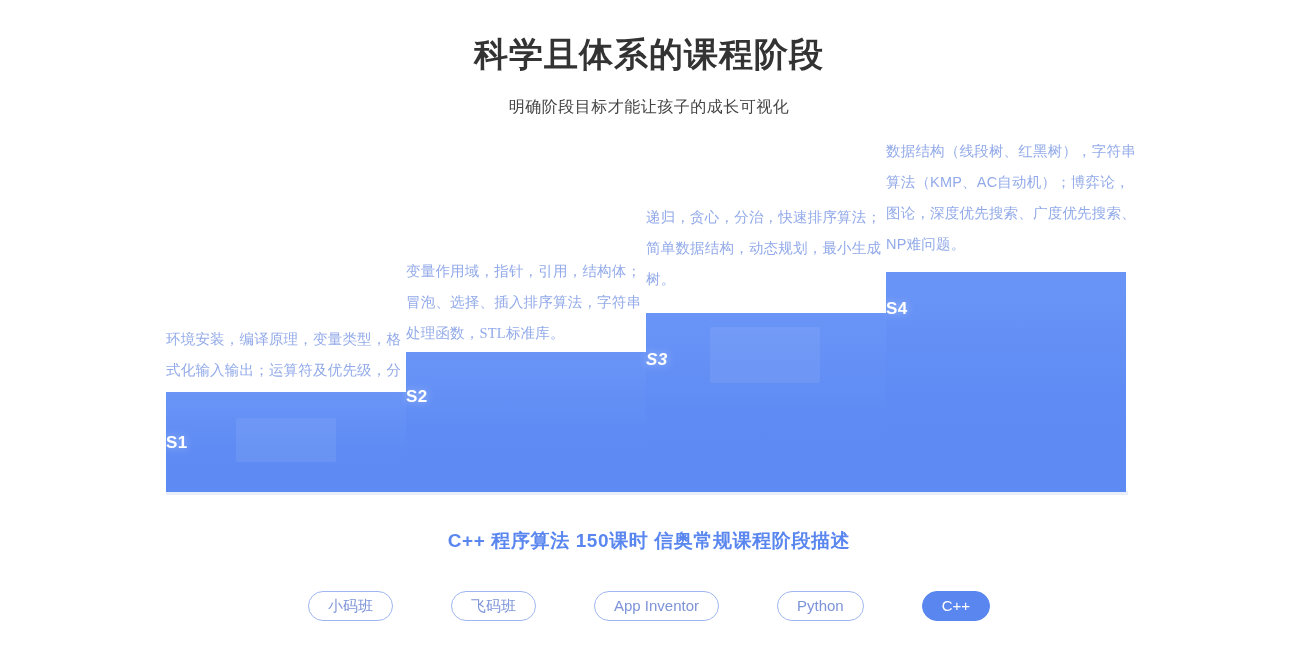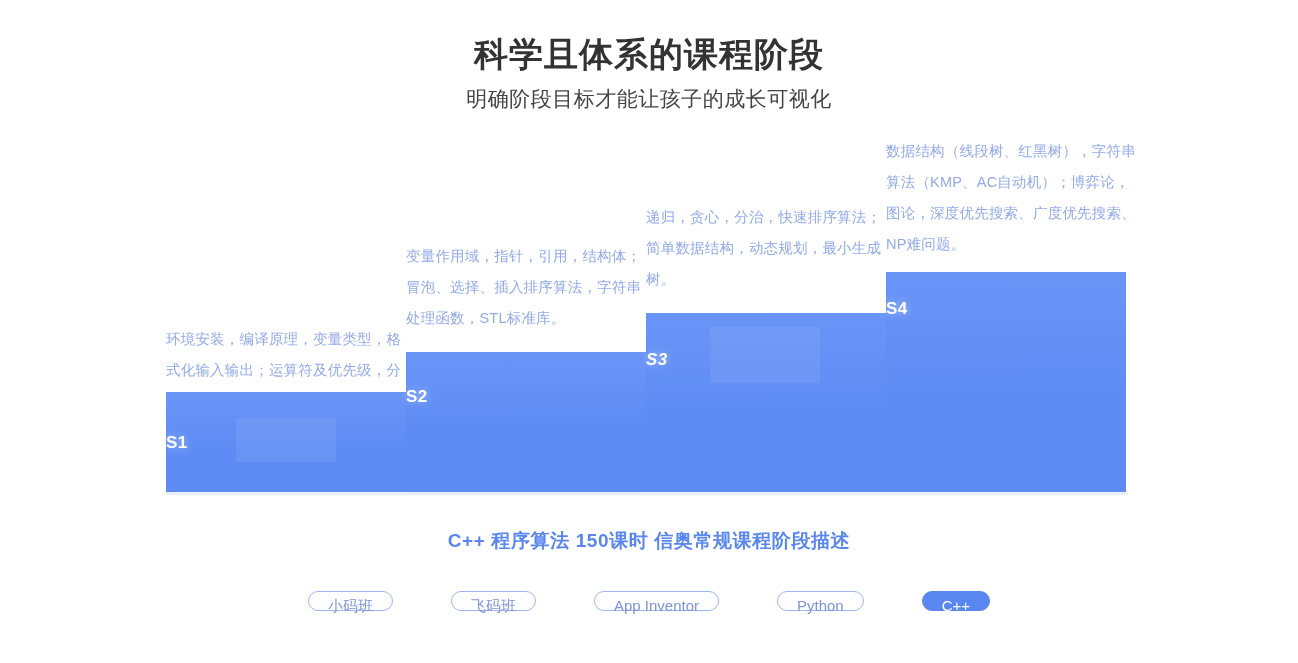--- a/index.html
+++ b/index.html
@@ -32,23 +32,23 @@
   .page-title {
     margin: 0;
     padding-top: 32px;
     font-size: 34px;
     line-height: 44px;
     font-weight: 700;
     color: #333333;
     letter-spacing: 1px;
   }
   .page-subtitle {
-    margin: 0;
+    margin: 8px;
     padding-top: 8px;
-    font-size: 21px;
+    font-size: 16px;
     line-height: 30px;
     font-weight: 400;
     color: #444444;
     letter-spacing: 0.5px;
   }
 
   
   .chart {
     position: absolute;
     left: 0;
@@ -101,21 +101,21 @@
 
   
   #stage-1 { left: 166px; top: 260px; width: 240px; height: 232px; }
   #stage-1 .stage-bar { height: 100px; padding-left: 10px; }
   #stage-1 .stage-label { top: 41px; }
   #stage-1 .stage-desc { left: 0px; top: 16px; width: 240px; margin-top: 48px; }
 
   #stage-2 { left: 406px; top: 240px; width: 240px; height: 252px; }
   #stage-2 .stage-bar { height: 140px; }
   #stage-2 .stage-label { top: 35px; }
-  #stage-2 .stage-desc { left: 0px; top: 1px; width: 238px; }
+  #stage-2 .stage-desc { left: 0px; top: 16px; width: 238px; font-family: Liberation Serif, serif; }
 
   #stage-3 { left: 646px; top: 202px; width: 240px; height: 290px; }
   #stage-3 .stage-bar { height: 179px; }
   #stage-3 .stage-label { top: 37px; font-style: italic; }
   #stage-3 .stage-desc { left: 0px; top: 0px; width: 240px; }
 
   #stage-4 { left: 886px; top: 136px; width: 240px; height: 356px; }
   #stage-4 .stage-bar { height: 220px; }
   #stage-4 .stage-label { top: 27px; }
   #stage-4 .stage-desc { left: 0px; top: 0px; width: 250px; }
@@ -148,21 +148,21 @@
     left: 0;
     top: 591px;
     width: 1298px;
     display: flex;
     justify-content: center;
     align-items: center;
     gap: 58px;
   }
   .tab {
     box-sizing: border-box;
-    height: 20px;
+    height: 30px;
     line-height: 28px;
     padding: 0 19px;
     border-radius: 16px;
     border: 1px solid #9fb6f0;
     color: #7d93d8;
     background: #ffffff;
     font-size: 15px;
     white-space: nowrap;
     text-align: center;
     cursor: pointer;

